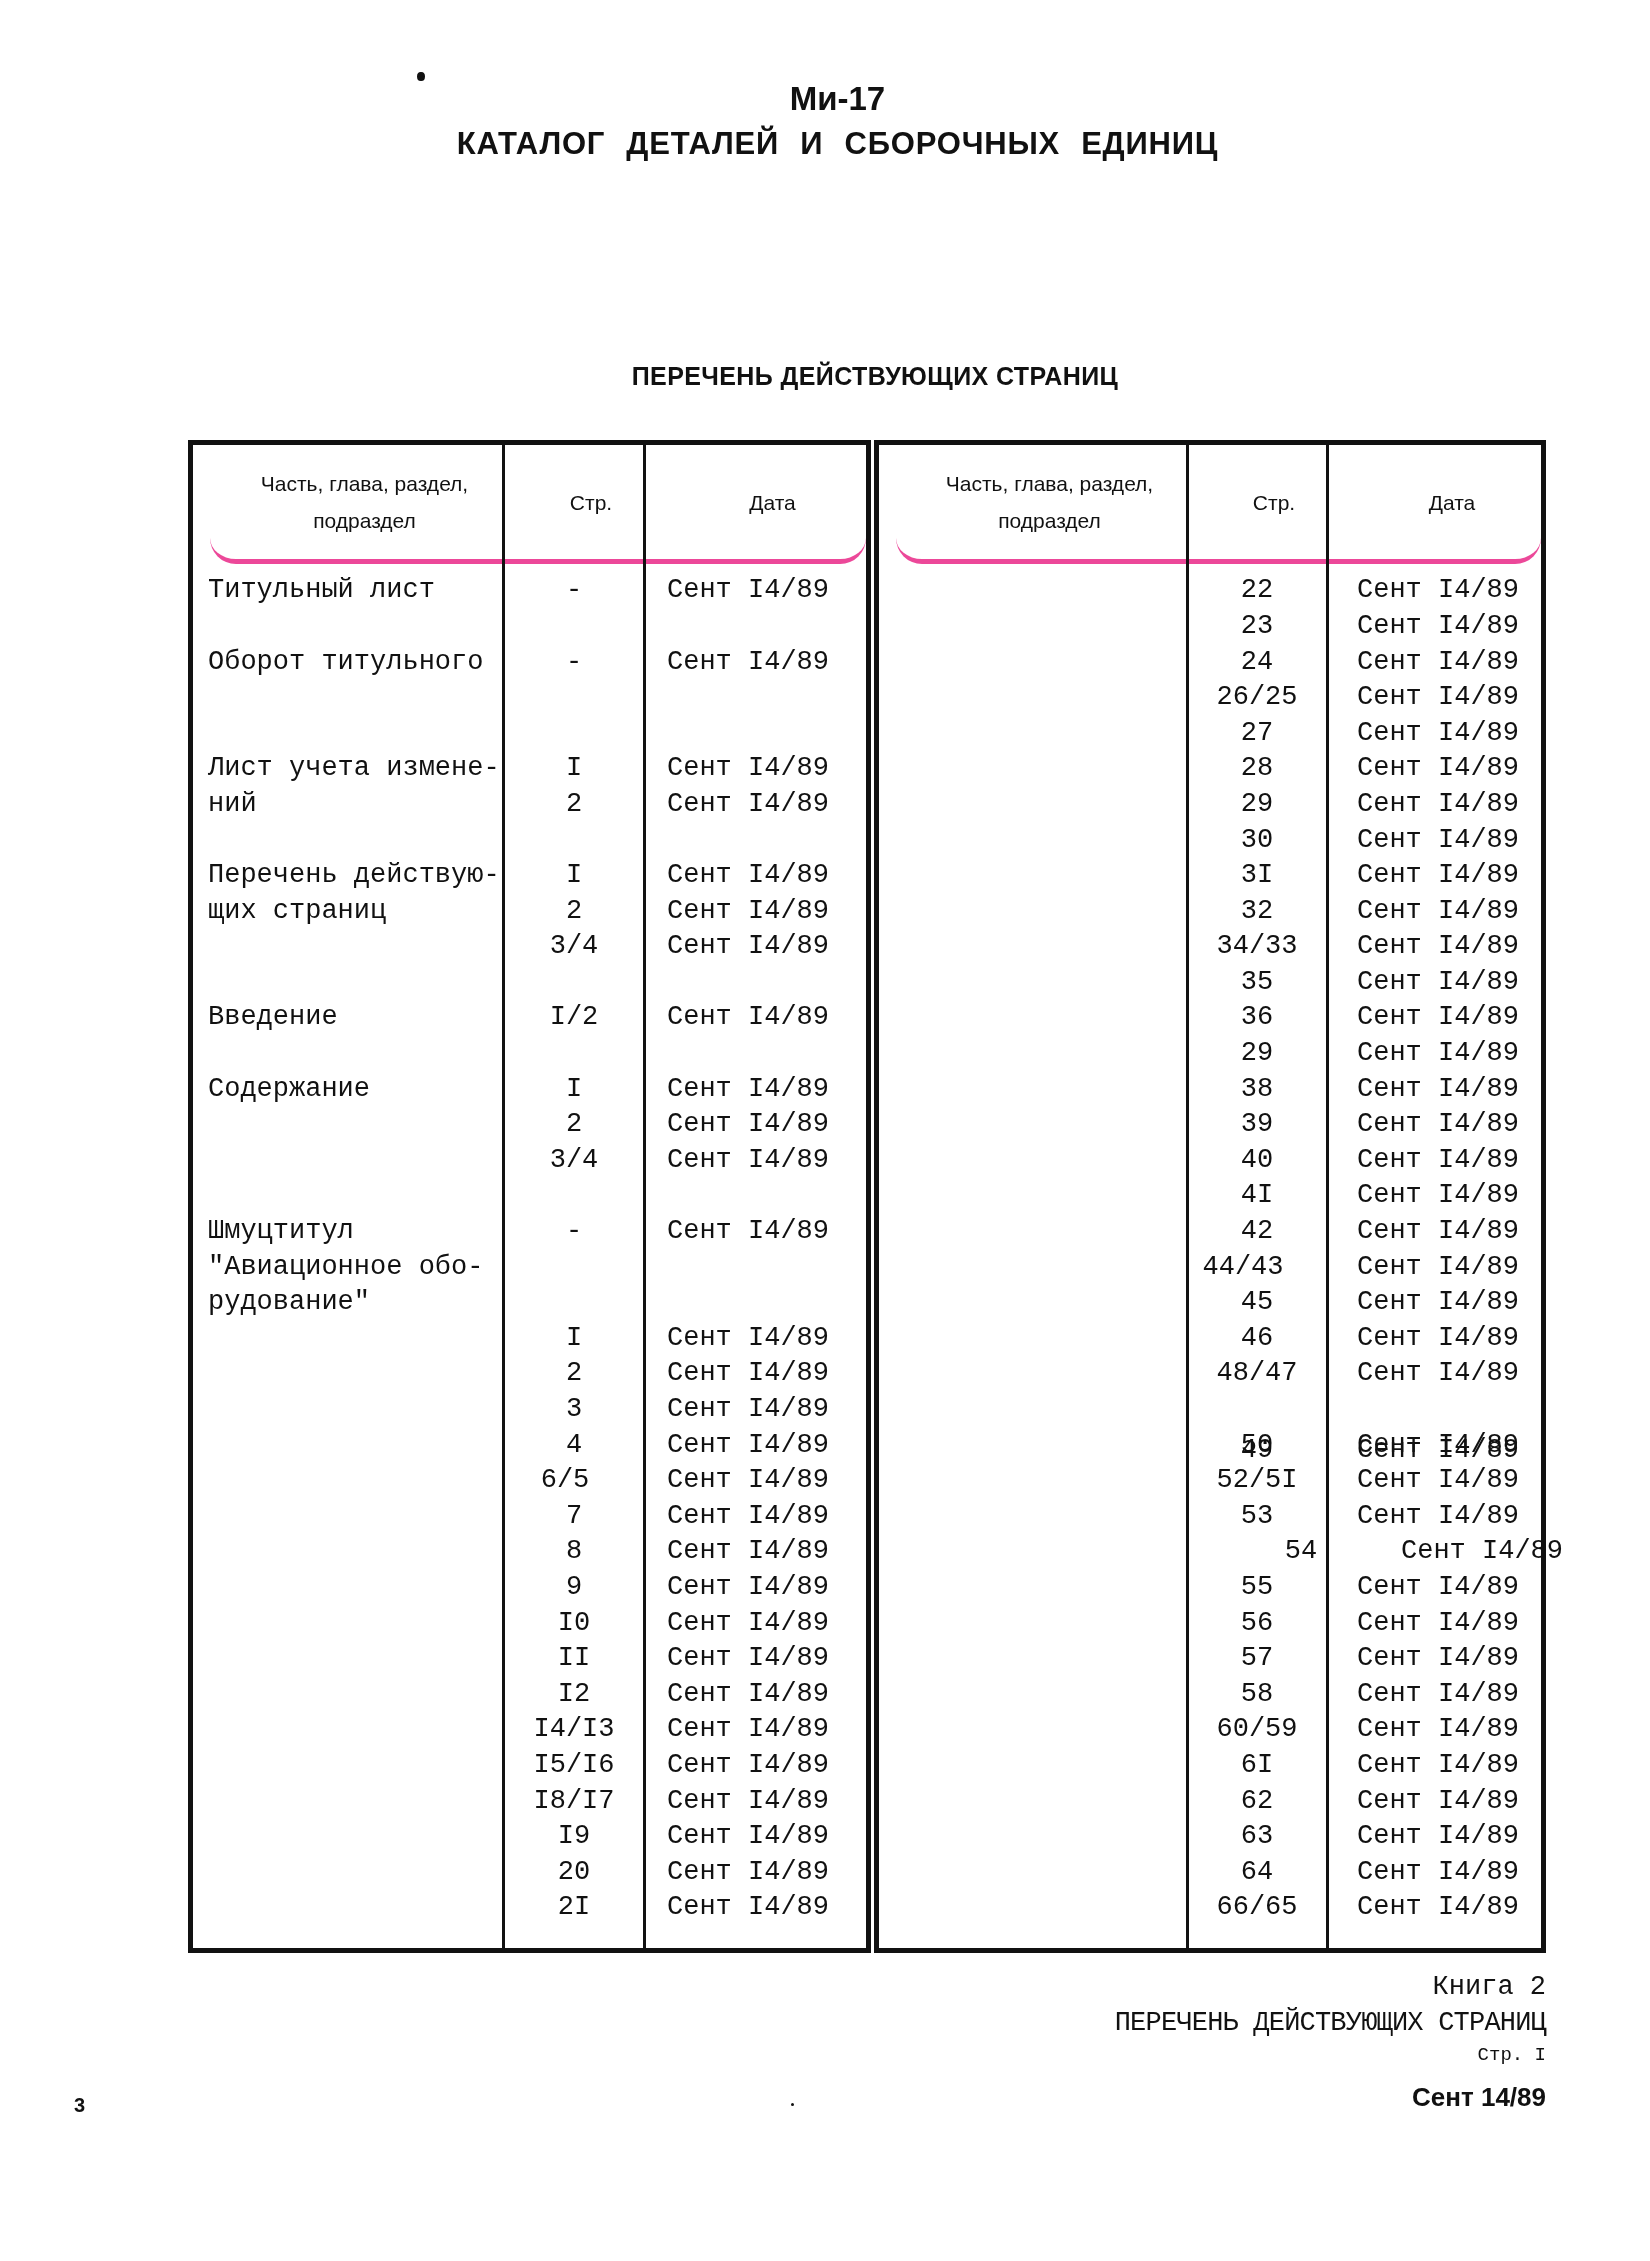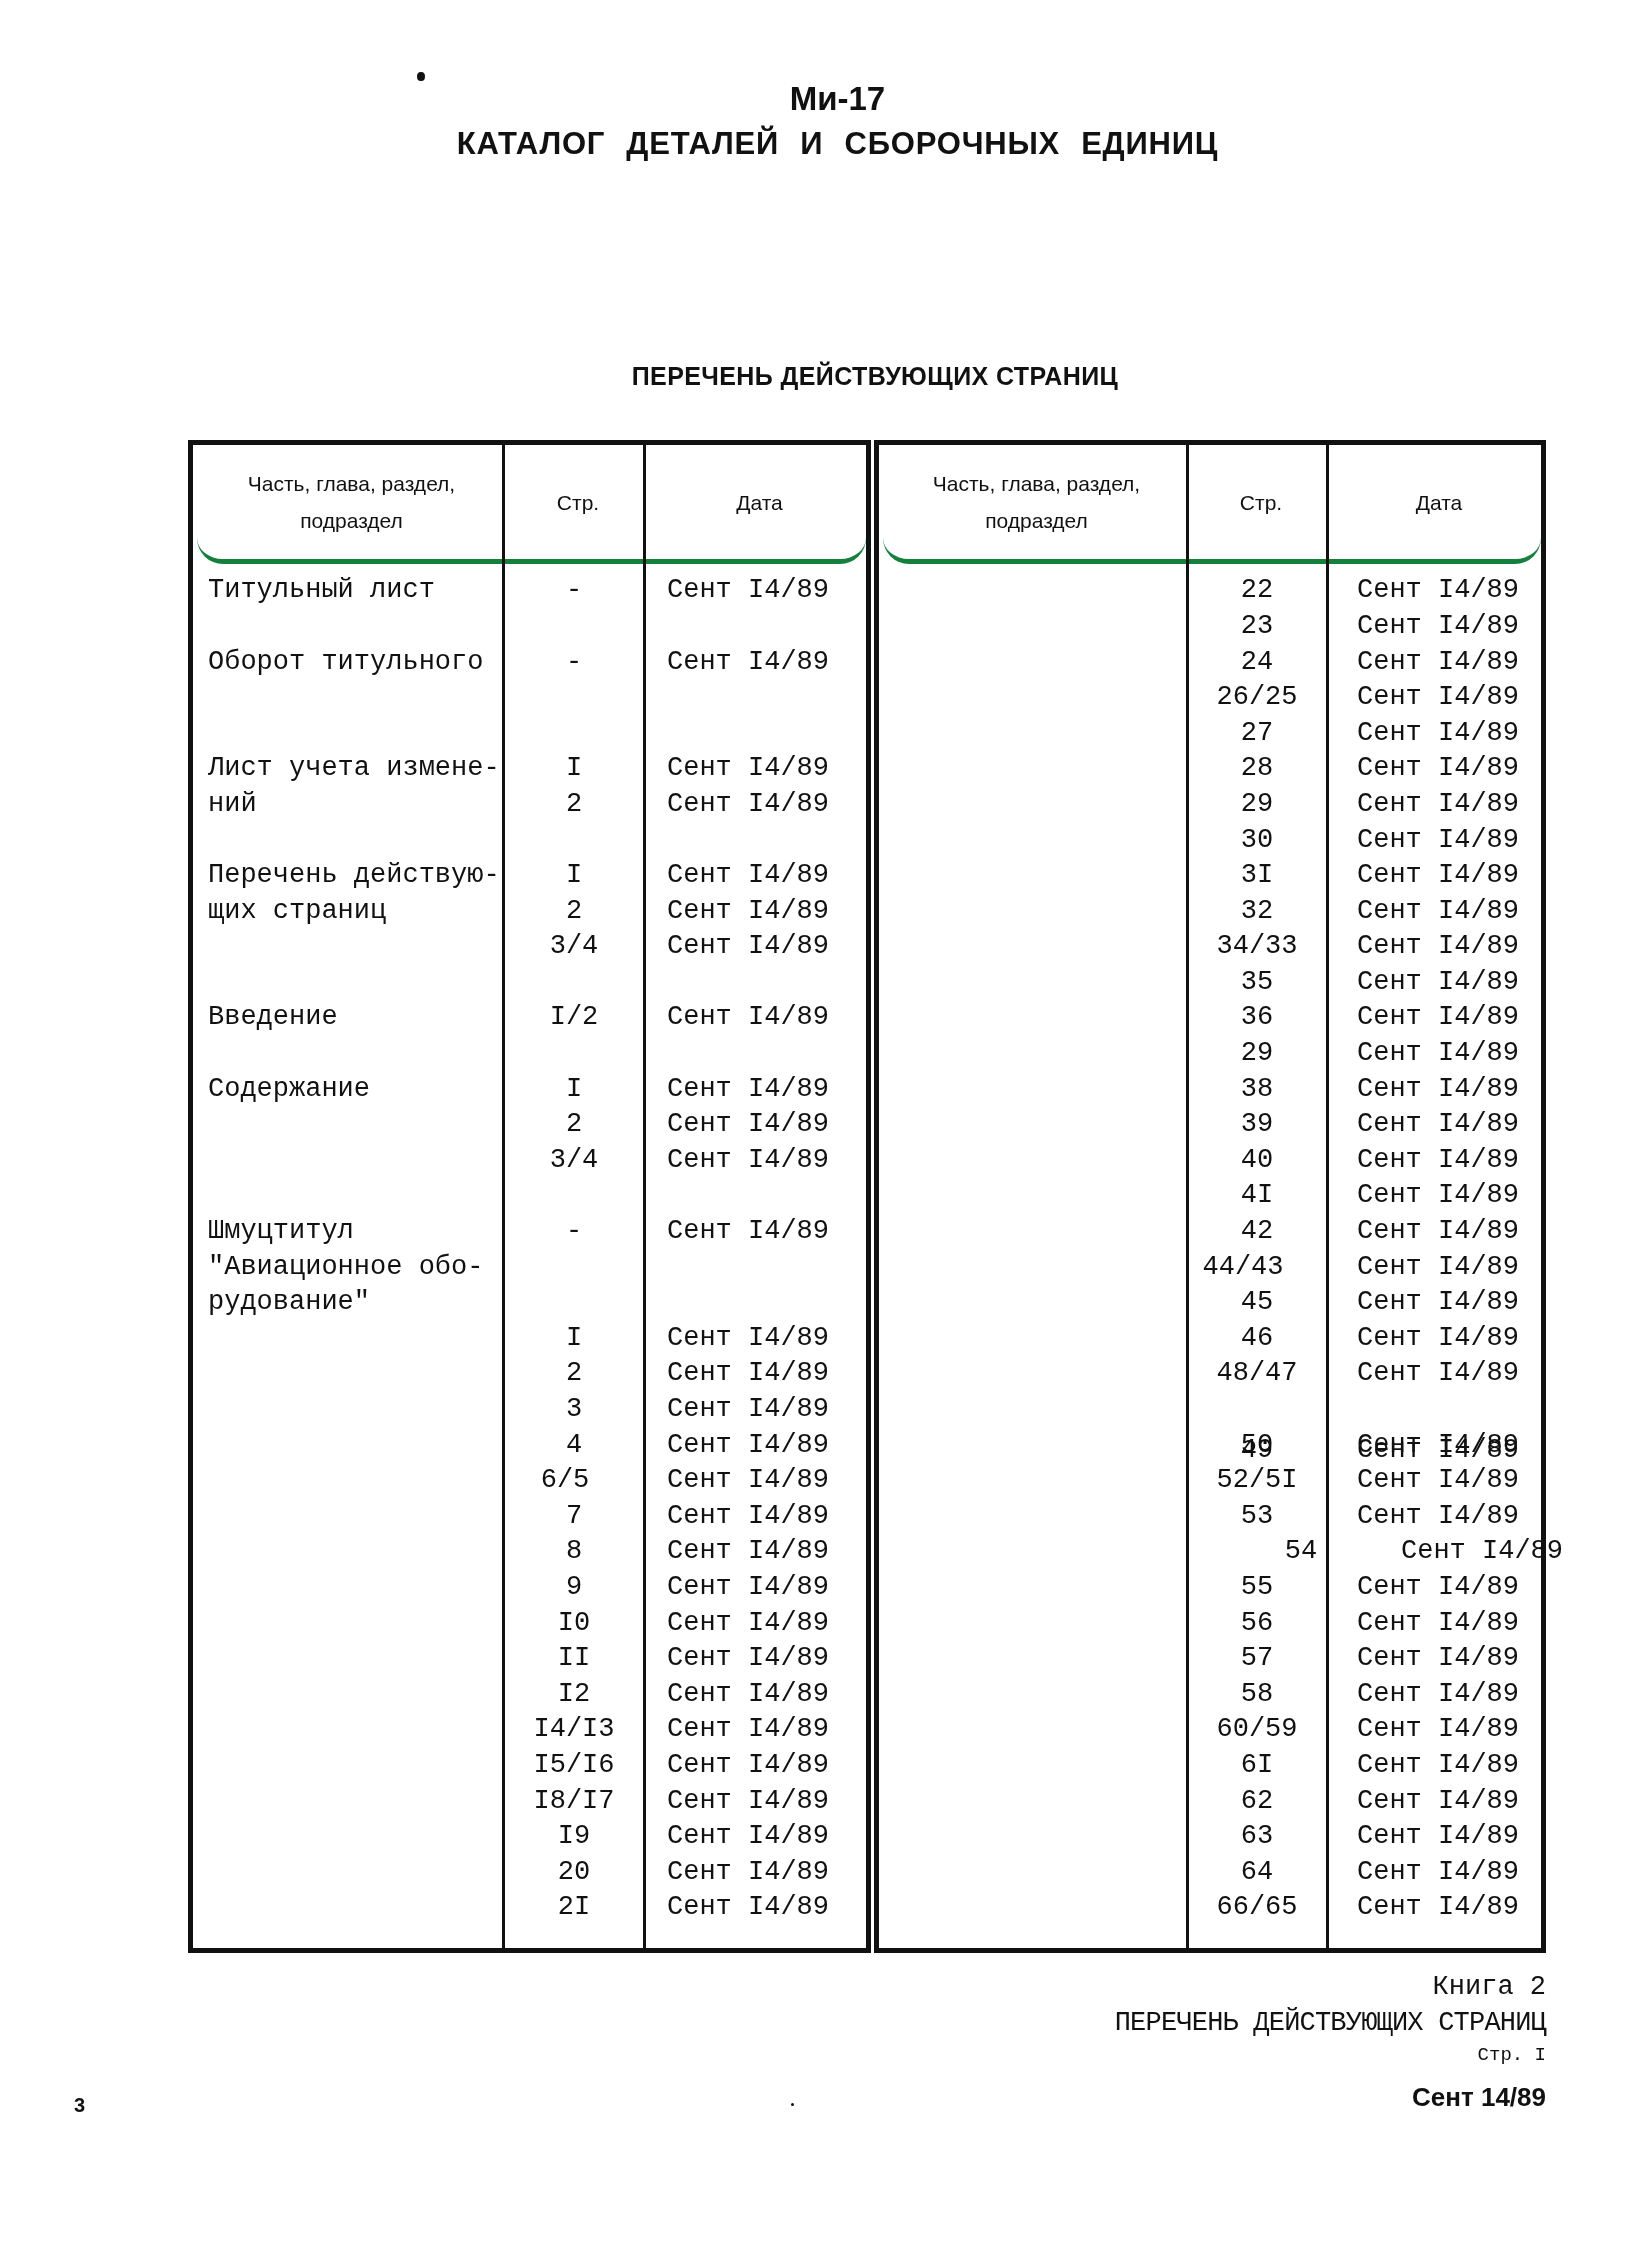--- a/index.html
+++ b/index.html
@@ -9,21 +9,21 @@
   .mono { font-family: "Liberation Mono", "DejaVu Sans Mono", monospace; }
 
   #dot-top { left: 417px; top: 72px; width: 7.5px; height: 9.2px; border-radius: 50%; background: #111; }
   #title-model { left: 0; width: 1675px; top: 80px; text-align: center; font-size: 33px; font-weight: bold; letter-spacing: 0px; }
   #title-catalog { left: 0; width: 1675px; top: 126px; text-align: center; font-size: 31px; font-weight: bold; letter-spacing: 0.8px; word-spacing: 11.7px; }
   #section-title { left: 0; width: 1750px; top: 362px; text-align: center; font-size: 25px; font-weight: bold; letter-spacing: 0.4px; }
 
   .table { position: absolute; border: 5px solid #111; box-sizing: border-box; }
   #table-left  { left: 188px;  top: 440px; width: 683px; height: 1513px; }
   #table-right { left: 874px; top: 440px; width: 672px; height: 1513px; }
-  .hdr { position: absolute; left: 4px; right: 0; top: 0; height: 114px; border-bottom: 5px solid #15803d; border-radius: 26px; }
+  .hdr { position: absolute; left: 17px; right: 0; top: 0; height: 114px; border-bottom: 5px solid #ec4899; border-radius: 26px; }
   .vline { position: absolute; top: 0; bottom: 0; width: 2.5px; background: #111; }
   .hcell { position: absolute; top: 0; height: 114px; display: flex; align-items: center; justify-content: center; text-align: center; font-size: 21px; line-height: 37px; }
   .body { position: absolute; left: 0; right: 0; top: 119px; bottom: 0; }
   .row { position: absolute; left: 0; right: 0; height: 36px; font-size: 27px; line-height: 36px; }
   .c1 { position: absolute; left: 15px; white-space: nowrap; }
   .c2 { position: absolute; text-align: center; white-space: nowrap; }
   .c3 { position: absolute; white-space: nowrap; }
 
   #footer-book { right: 105px; top: 1972px; font-size: 27px; text-align: right; }
   #footer-section { right: 105px; top: 2008px; font-size: 27px; text-align: right; letter-spacing: -0.8px; }

